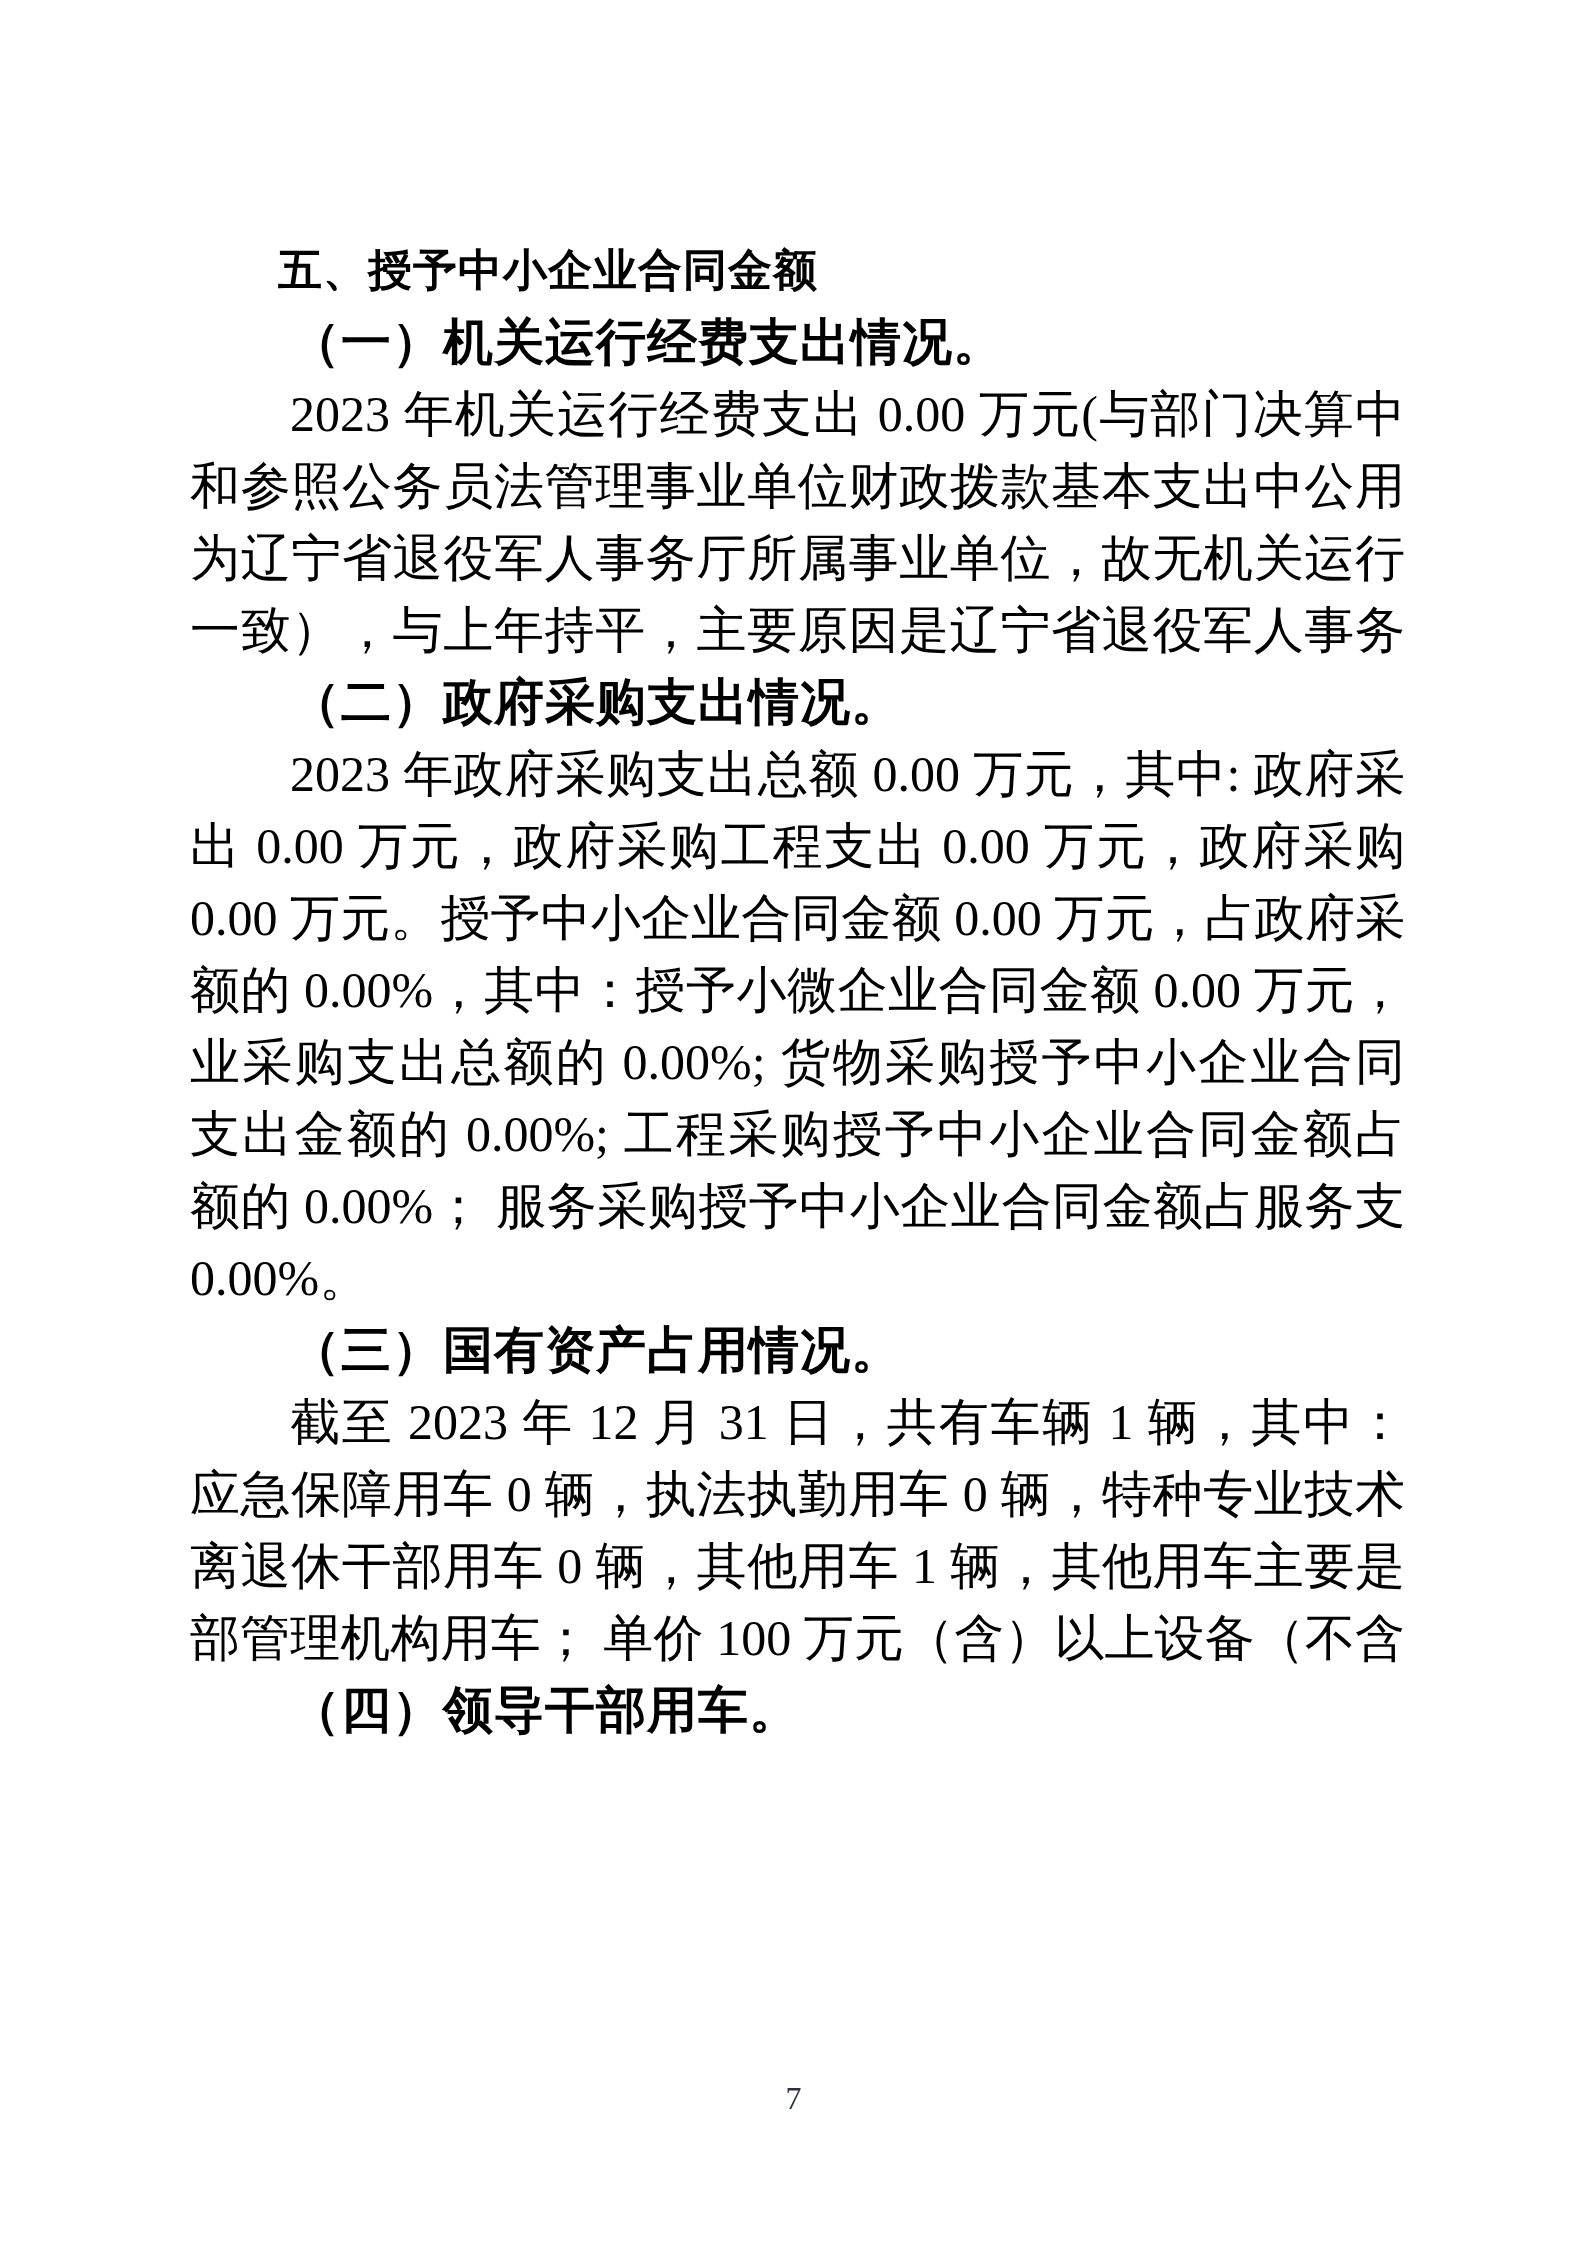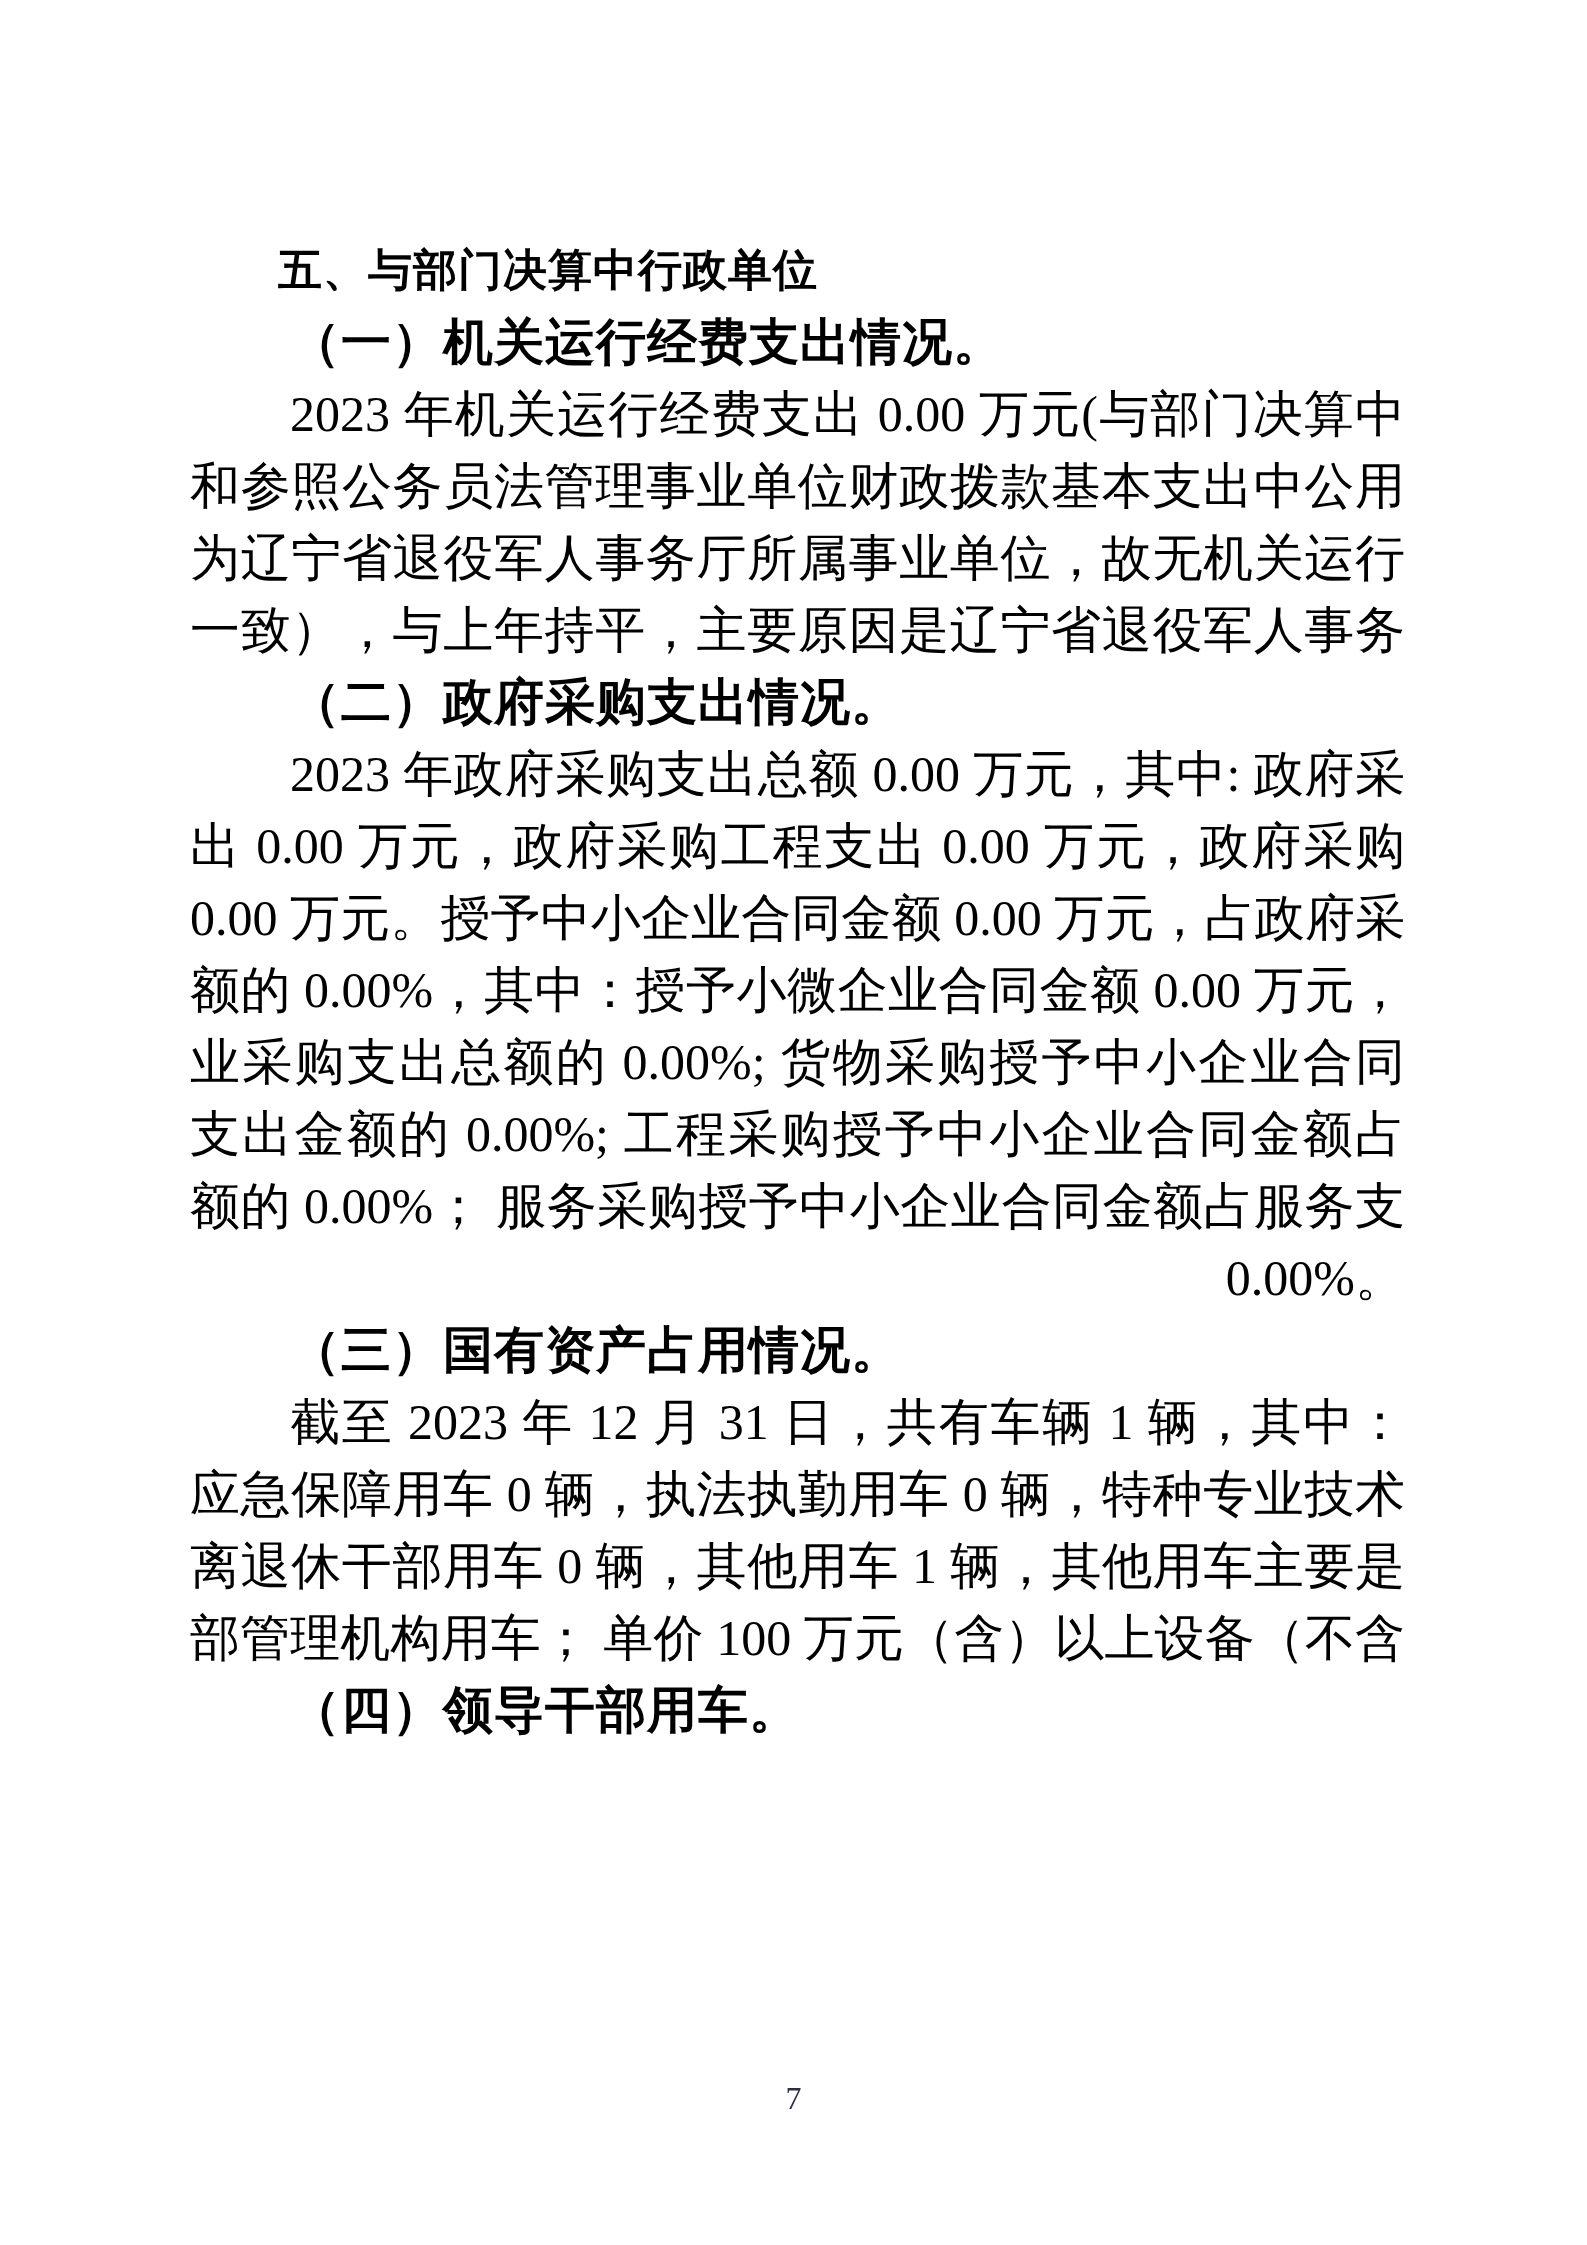--- a/index.html
+++ b/index.html
@@ -43,21 +43,21 @@
   .body-first {
     text-indent: 2em;
     text-align: justify;
     text-align-last: justify;
   }
   .body {
     text-align: justify;
     text-align-last: justify;
   }
   .body-end {
-    text-align: right;
+    text-align: left;
   }
   .footer {
     position: absolute;
     left: 0;
     top: 2076px;
     width: 100%;
     text-align: center;
   }
   .page-number {
     display: inline-block;
@@ -65,21 +65,21 @@
     line-height: 44px;
     color: #2a3040;
     font-family: "Liberation Serif", "DejaVu Serif", serif;
   }
 </style>
 </head>
 <body>
 
 <div class="page">
   <div class="content">
-      <div class="line h1">五、与部门决算中行政单位</div>
+      <div class="line h1">五、授予中小企业合同金额</div>
       <div class="line h2">（一）机关运行经费支出情况。</div>
       <div class="line body-first">2023 年机关运行经费支出 0.00 万元(与部门决算中行政单位</div>
       <div class="line body">和参照公务员法管理事业单位财政拨款基本支出中公用经费之和</div>
       <div class="line body">为辽宁省退役军人事务厅所属事业单位，故无机关运行经费支出。</div>
       <div class="line body">一致），与上年持平，主要原因是辽宁省退役军人事务服务中心</div>
       <div class="line h2">（二）政府采购支出情况。</div>
       <div class="line body-first">2023 年政府采购支出总额 0.00 万元，其中: 政府采购货物支</div>
       <div class="line body">出 0.00 万元，政府采购工程支出 0.00 万元，政府采购服务支出</div>
       <div class="line body">0.00 万元。授予中小企业合同金额 0.00 万元，占政府采购支出总</div>
       <div class="line body">额的 0.00%，其中：授予小微企业合同金额 0.00 万元，占中小企</div>

